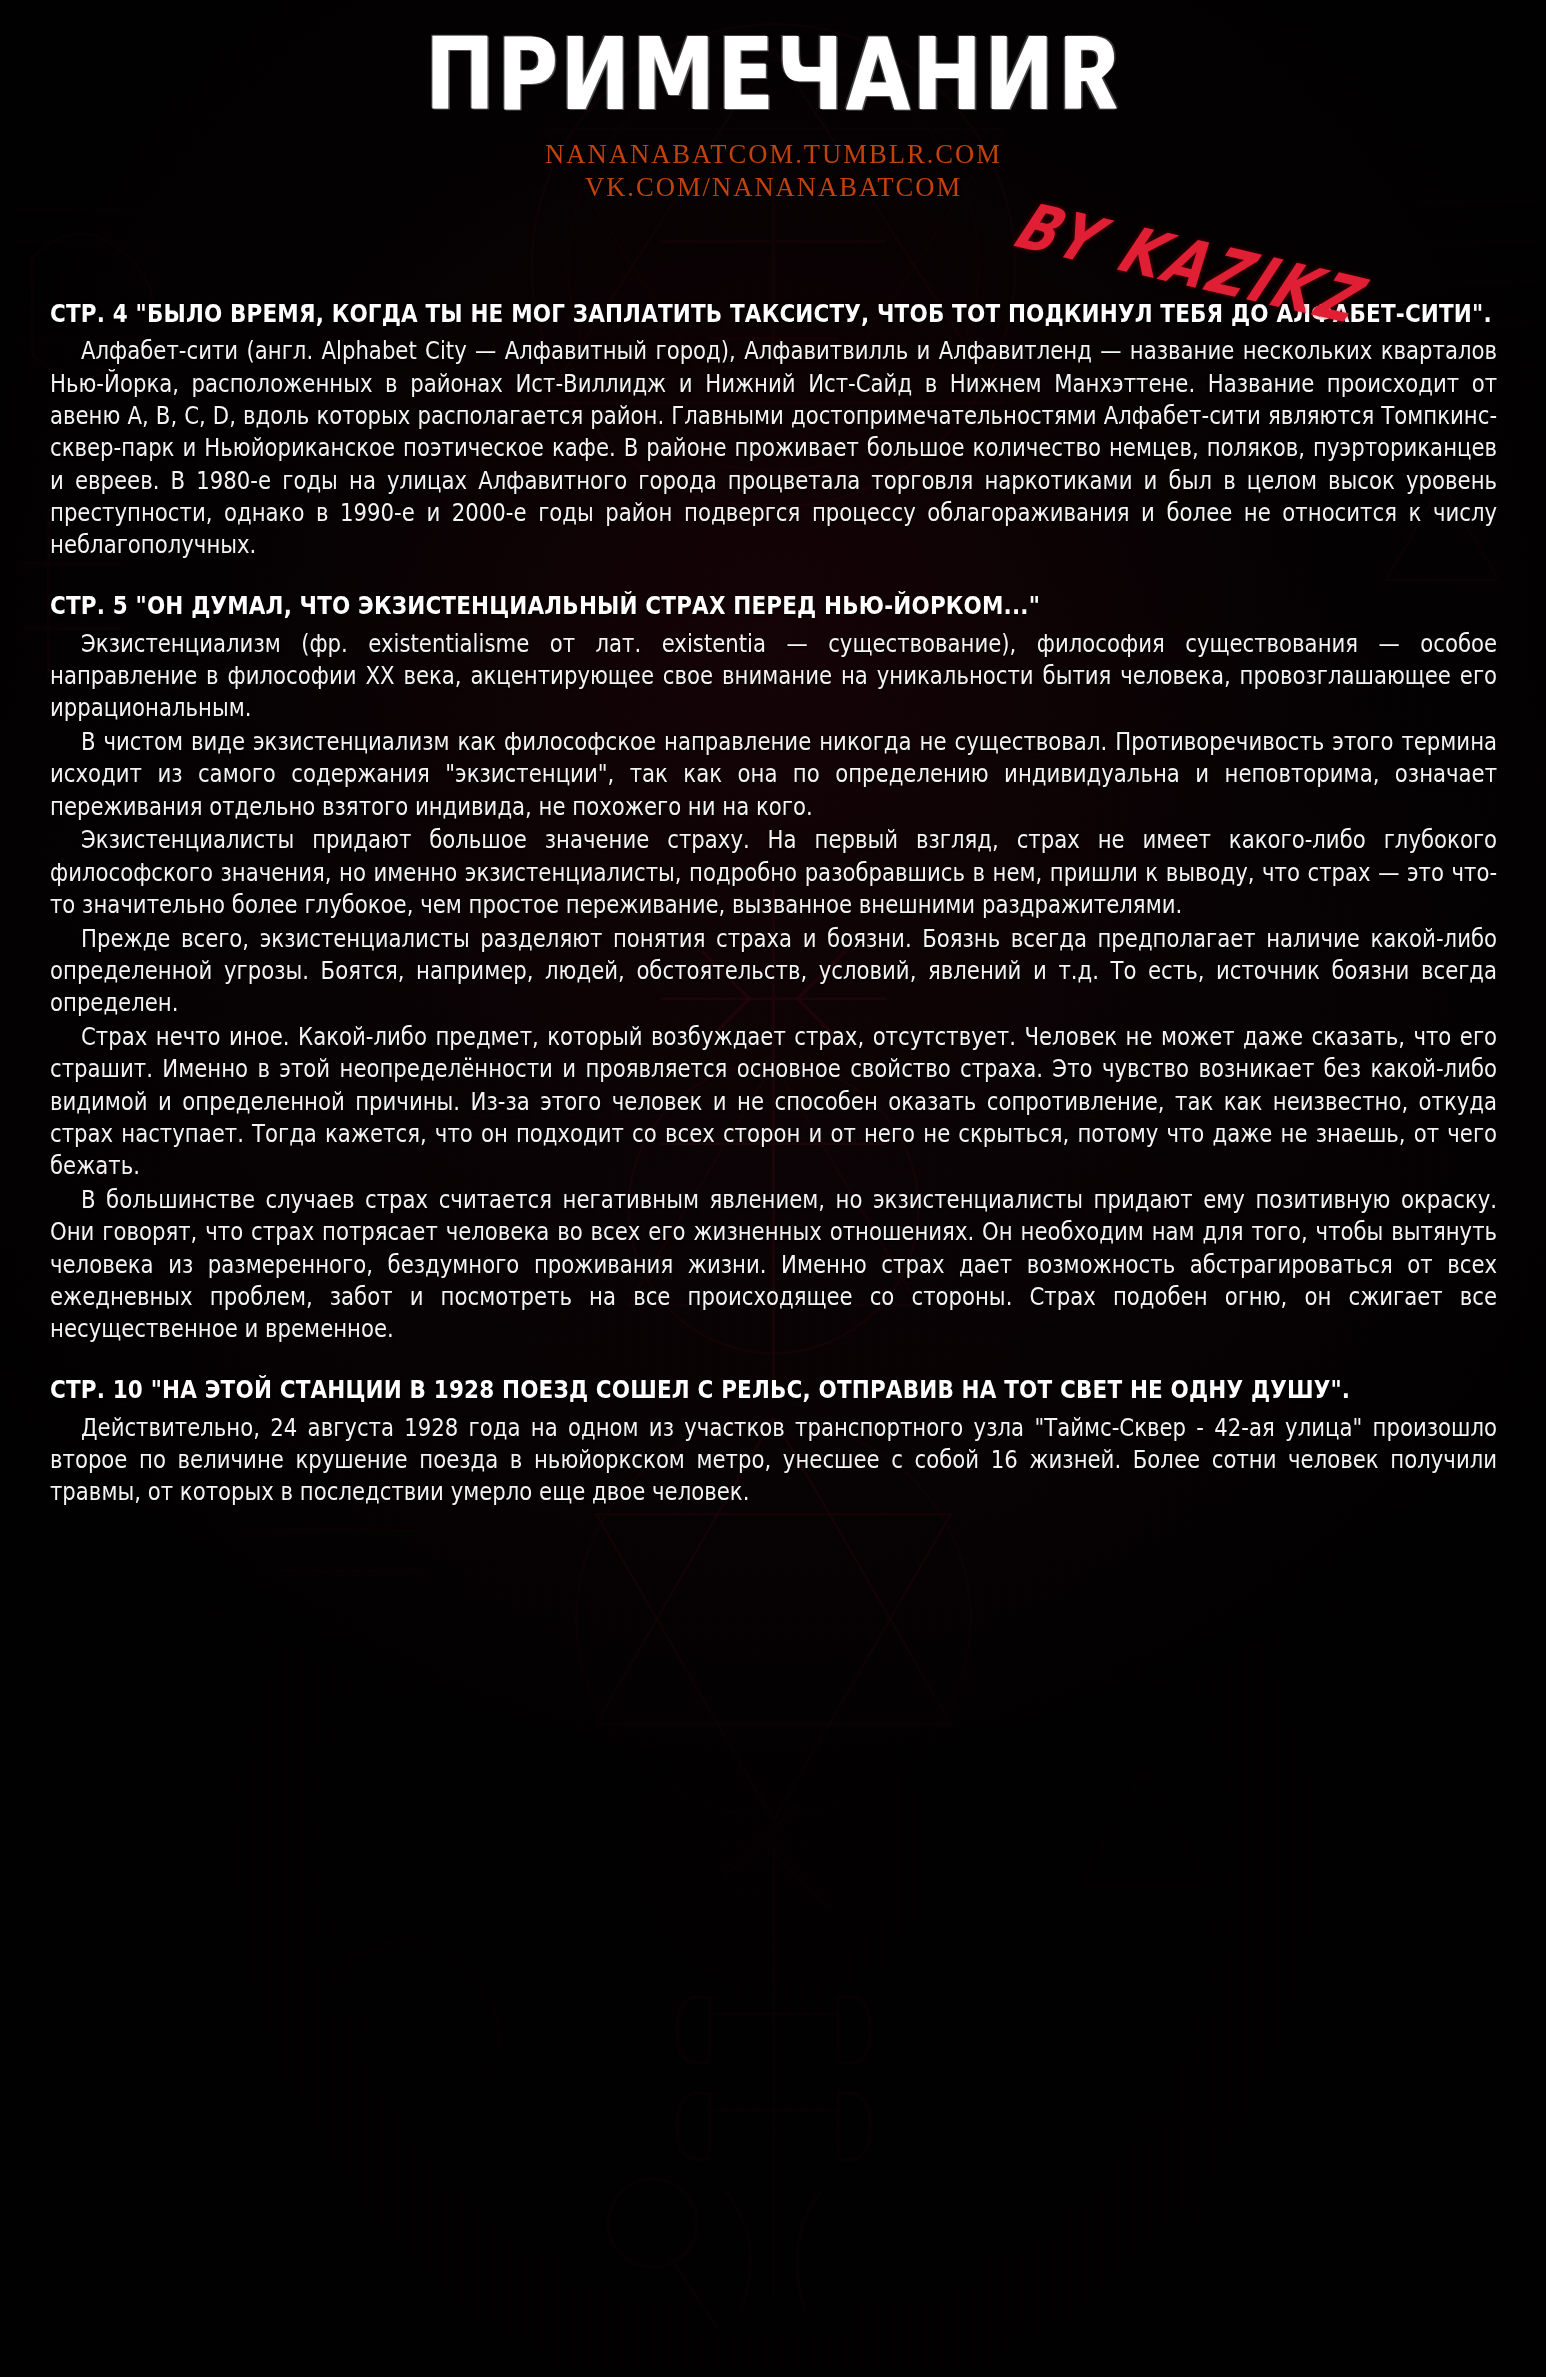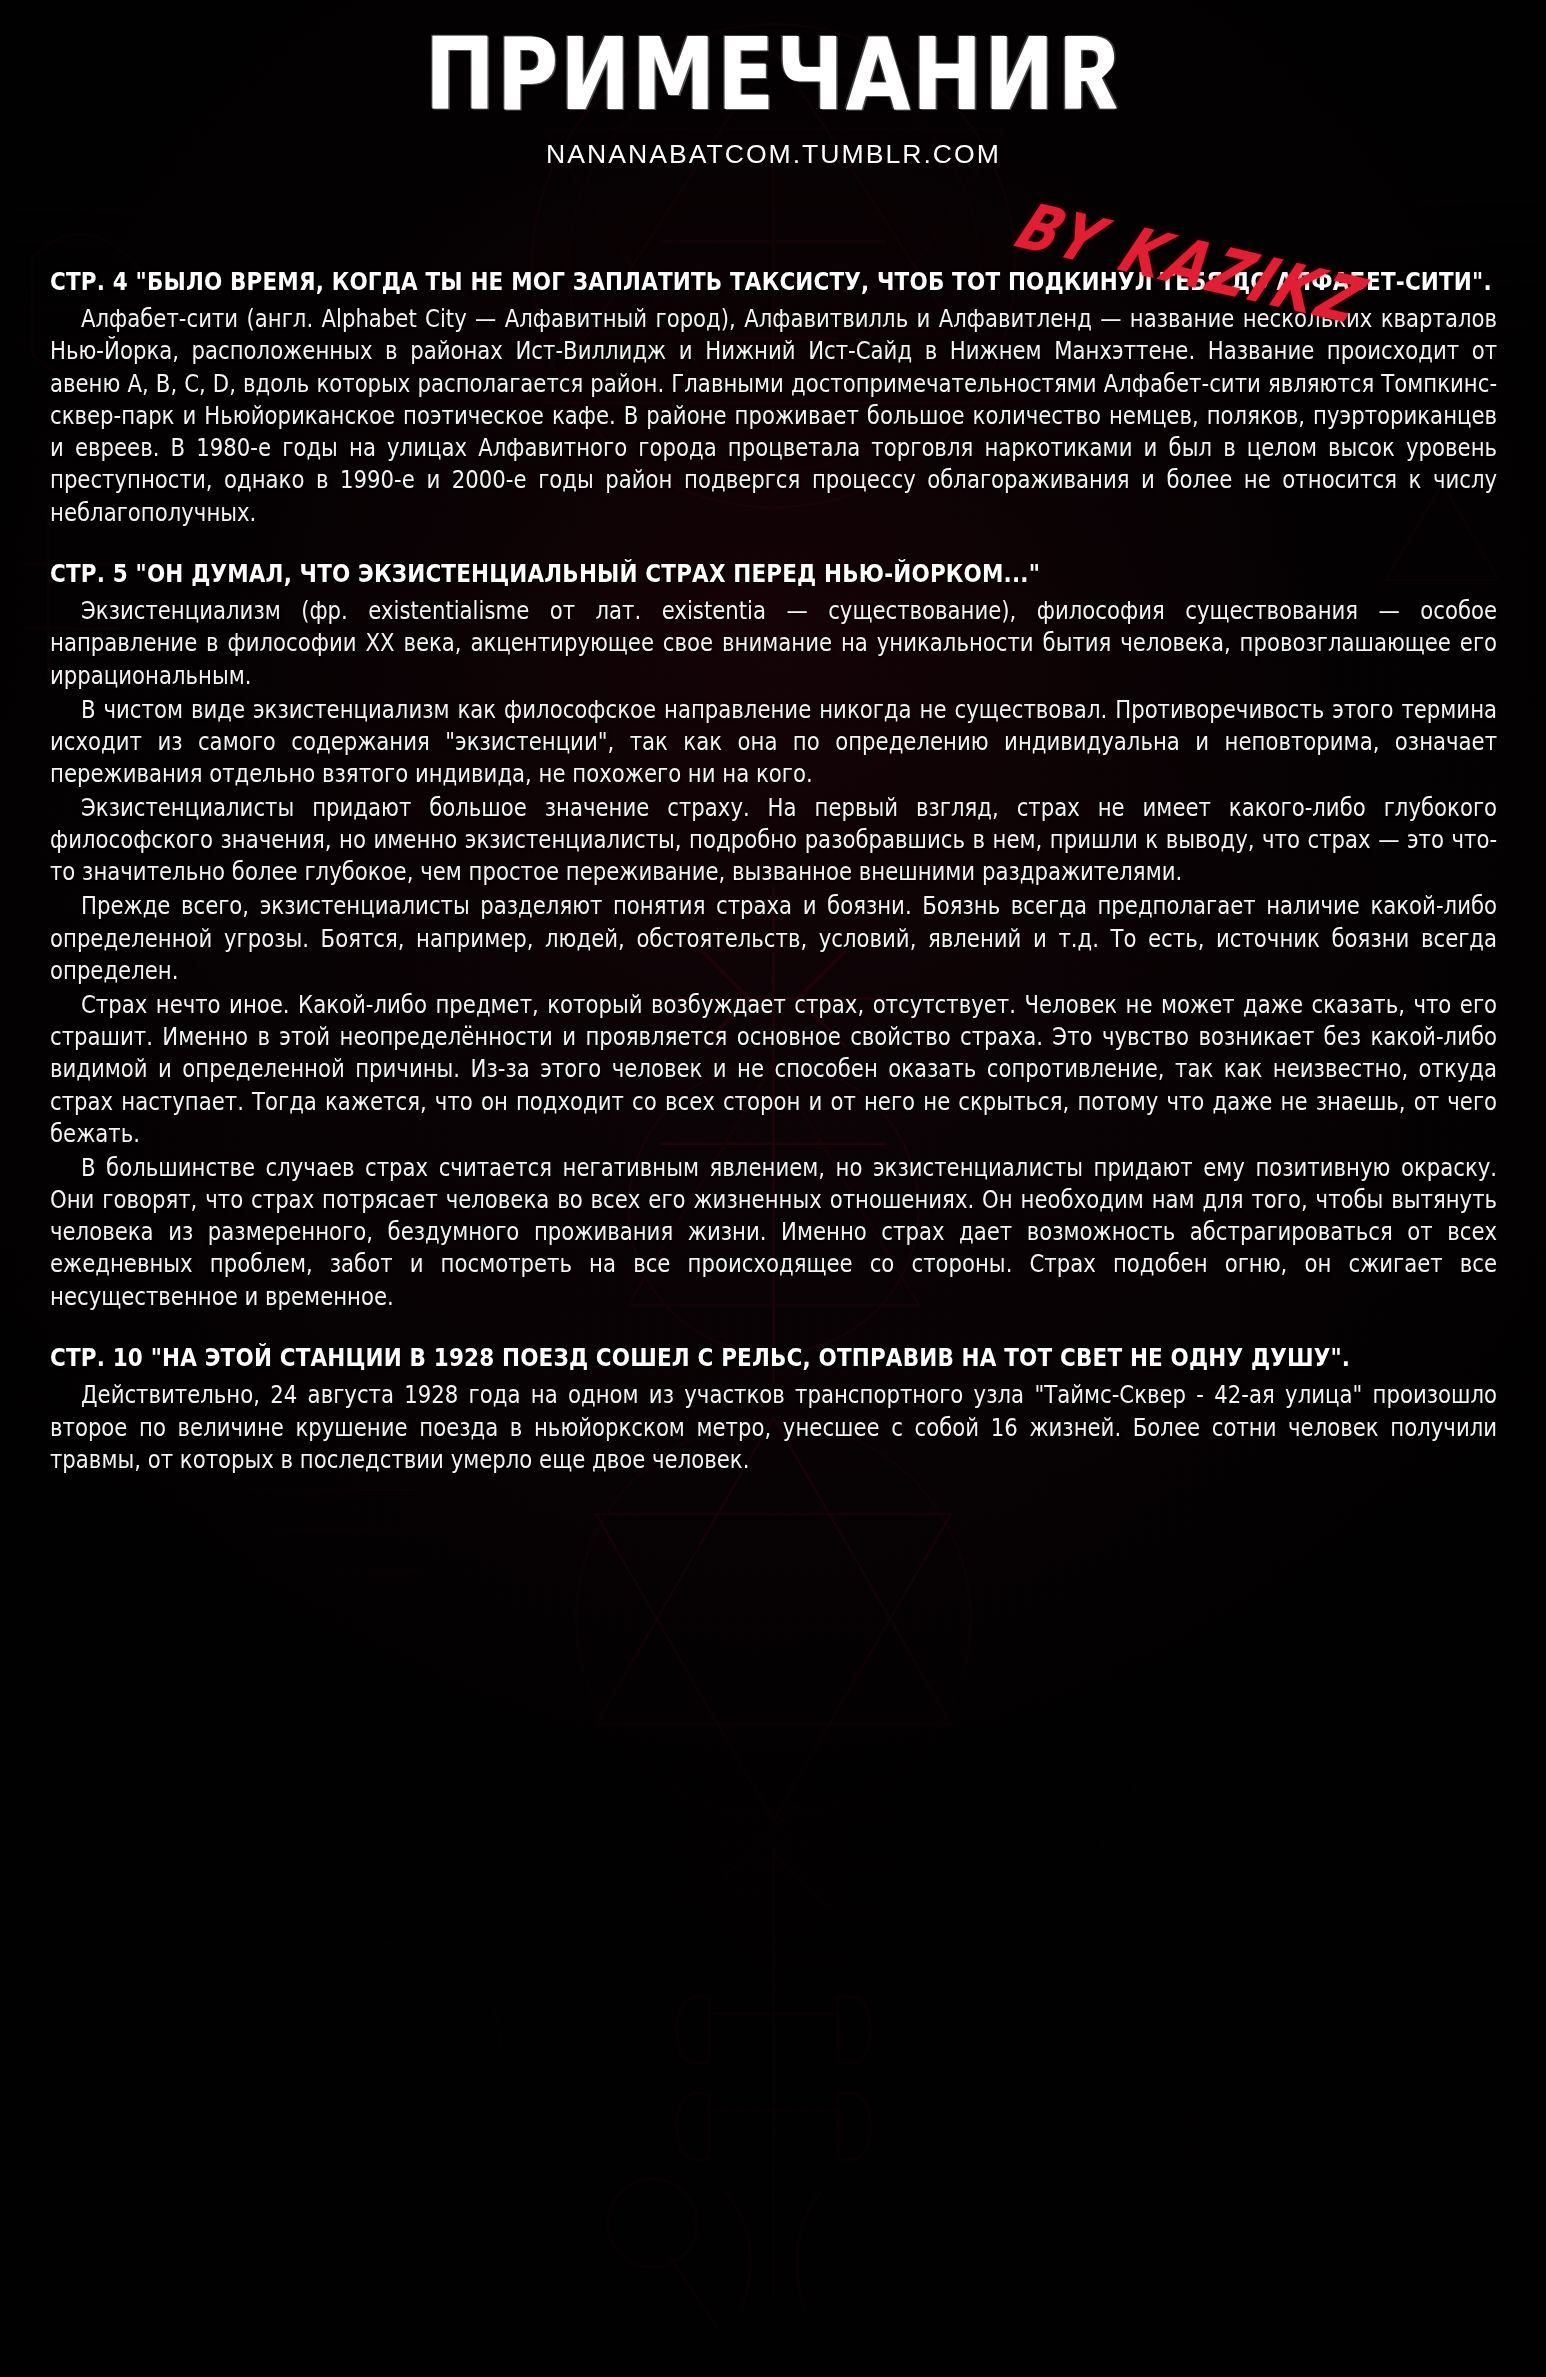--- a/index.html
+++ b/index.html
@@ -95,22 +95,22 @@
       -1.6px -0.8px 0 rgba(255,255,255,0.18);
   }
 
   .masthead-title .flip {
     display: inline-block;
     transform: scaleX(-1);
   }
 
   .masthead-urls {
     margin-top: 24px;
-    font-family: Liberation Sans, sans-serif;
-    color: #ffffff;
+    font-family: Liberation Serif, serif;
+    color: #c2410c;
     font-size: 26.6px;
     line-height: 1.22;
     letter-spacing: 2px;
     text-transform: uppercase;
     text-shadow: 0 0 2.4px rgba(0,0,0,0.9);
   }
 
   .masthead-urls div { white-space: nowrap; }
 
   .signature {
@@ -221,20 +221,21 @@
   </div>
 
   <div class="bg-layer bg-noise"></div>
   <div class="bg-layer bg-vignette"></div>
 
   <header class="masthead">
     <h1 class="masthead-title"><span>ПРИМЕЧАНИ</span><span class="flip">Я</span></h1>
 
     <div class="masthead-urls">
       <div>NANANABATCOM.TUMBLR.COM</div>
+      <div>VK.COM/NANANABATCOM</div>
     </div>
   </header>
 
   <div class="signature">BY KAZIKZ</div>
 
   <main class="notes">
 
     <section class="note-section">
       <h2 class="note-heading">СТР. 4 "БЫЛО ВРЕМЯ, КОГДА ТЫ НЕ МОГ ЗАПЛАТИТЬ ТАКСИСТУ, ЧТОБ ТОТ ПОДКИНУЛ ТЕБЯ ДО АЛФАБЕТ-СИТИ".</h2>
       <p class="note-para">Алфабет-сити (англ. Alphabet City — Алфавитный город), Алфавитвилль и Алфавитленд — название нескольких кварталов Нью-Йорка, расположенных в районах Ист-Виллидж и Нижний Ист-Сайд в Нижнем Манхэттене. Название происходит от авеню A, B, C, D, вдоль которых располагается район. Главными достопримечательностями Алфабет-сити являются Томпкинс-сквер-парк и Ньюйориканское поэтическое кафе. В районе проживает большое количество немцев, поляков, пуэрториканцев и евреев. В 1980-е годы на улицах Алфавитного города процветала торговля наркотиками и был в целом высок уровень преступности, однако в 1990-е и 2000-е годы район подвергся процессу облагораживания и более не относится к числу неблагополучных.</p>

